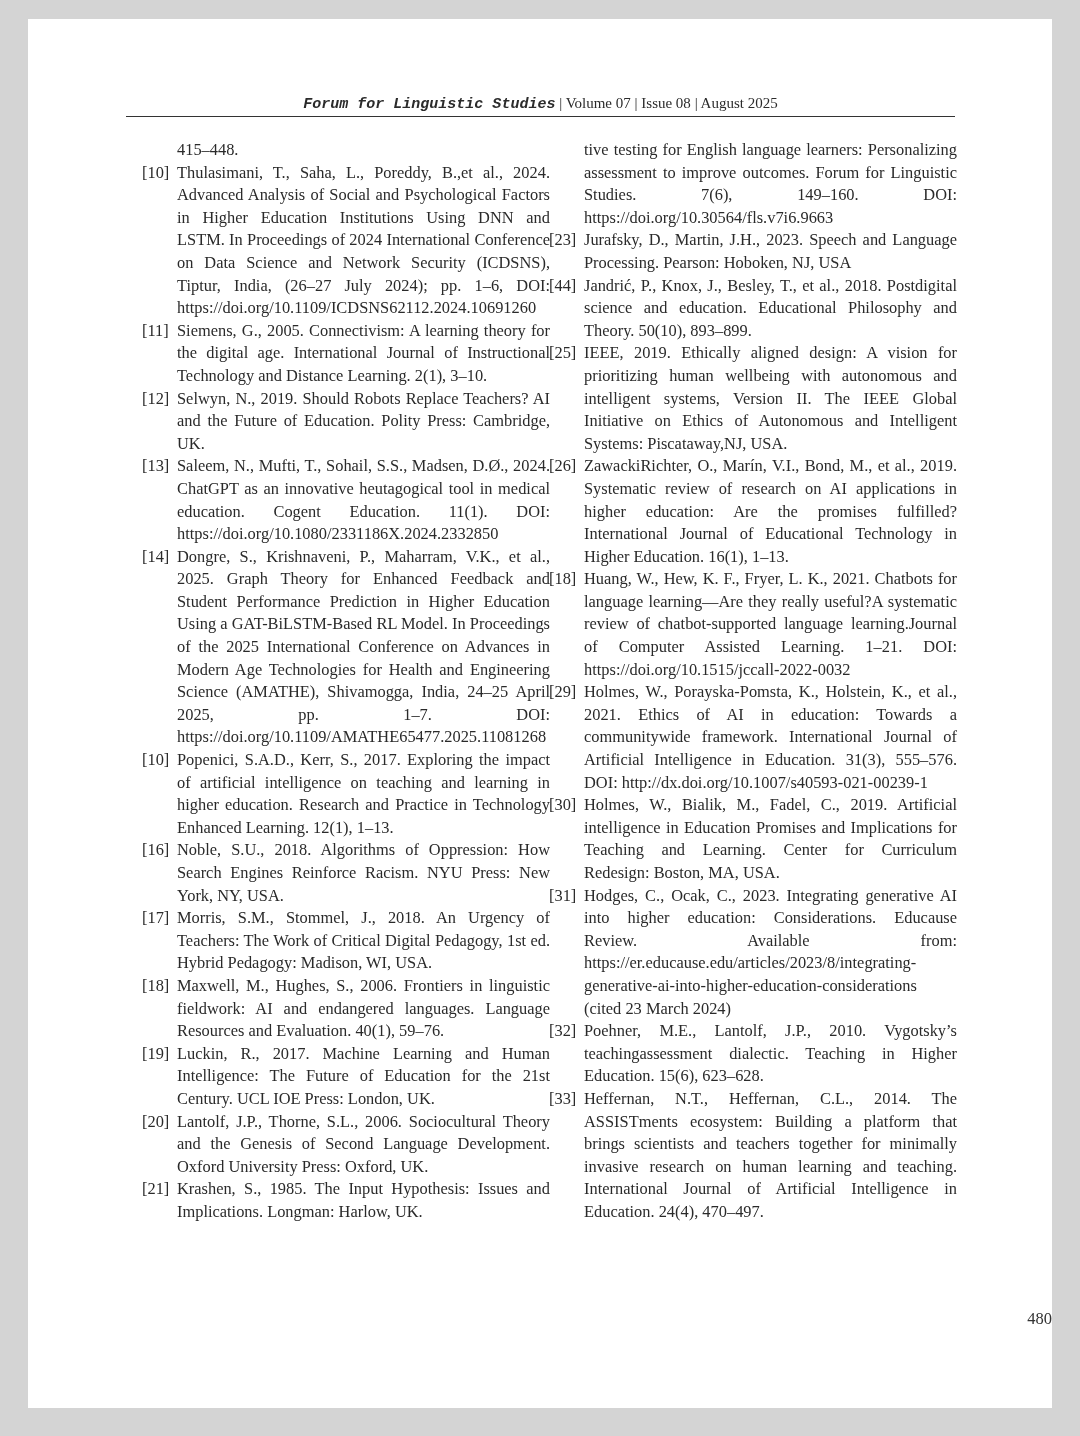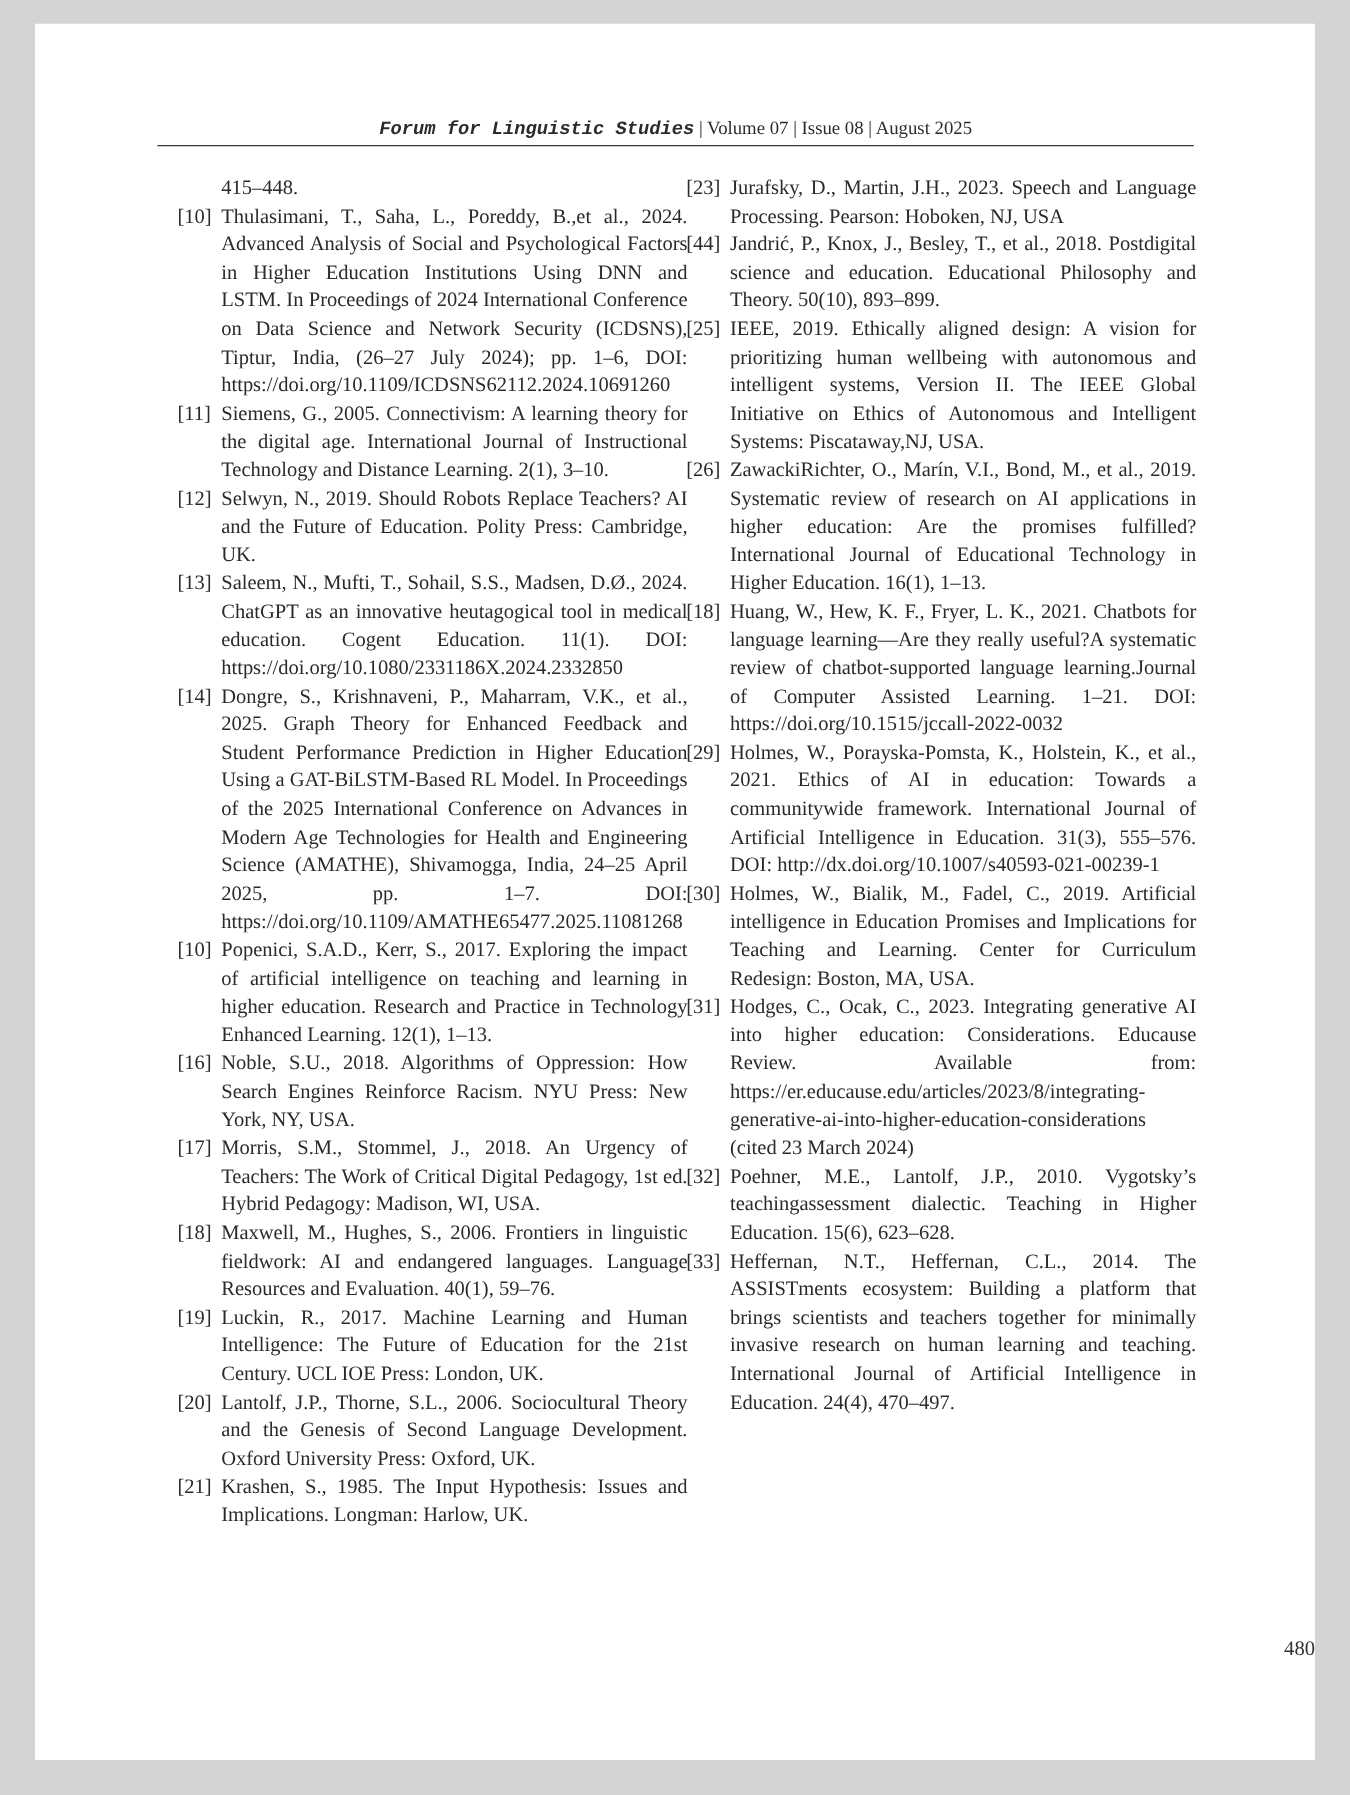--- a/index.html
+++ b/index.html
@@ -143,20 +143,23 @@
         <span class="num">[20]</span>
         <span class="body">Lantolf, J.P., Thorne, S.L., 2006. Sociocultural Theory and the Genesis of Second Language Development. Oxford University Press: Oxford, UK.</span>
       </div>
       <div class="ref">
         <span class="num">[21]</span>
         <span class="body">Krashen, S., 1985. The Input Hypothesis: Issues and Implications. Longman: Harlow, UK.</span>
       </div>
     </div>
   <div class="col right" id="col-right">
       <div class="ref">
+        <span class="body">tive testing for English language learners: Personalizing assessment to improve outcomes. Forum for Linguistic Studies. 7(6), 149–160. DOI: https://doi.org/10.30564/fls.v7i6.9663</span>
+      </div>
+      <div class="ref">
         <span class="num">[23]</span>
         <span class="body">Jurafsky, D., Martin, J.H., 2023. Speech and Language Processing. Pearson: Hoboken, NJ, USA</span>
       </div>
       <div class="ref">
         <span class="num">[44]</span>
         <span class="body">Jandrić, P., Knox, J., Besley, T., et al., 2018. Postdigital science and education. Educational Philosophy and Theory. 50(10), 893–899.</span>
       </div>
       <div class="ref">
         <span class="num">[25]</span>
         <span class="body">IEEE, 2019. Ethically aligned design: A vision for prioritizing human wellbeing with autonomous and intelligent systems, Version II. The IEEE Global Initiative on Ethics of Autonomous and Intelligent Systems: Piscataway,NJ, USA.</span>

